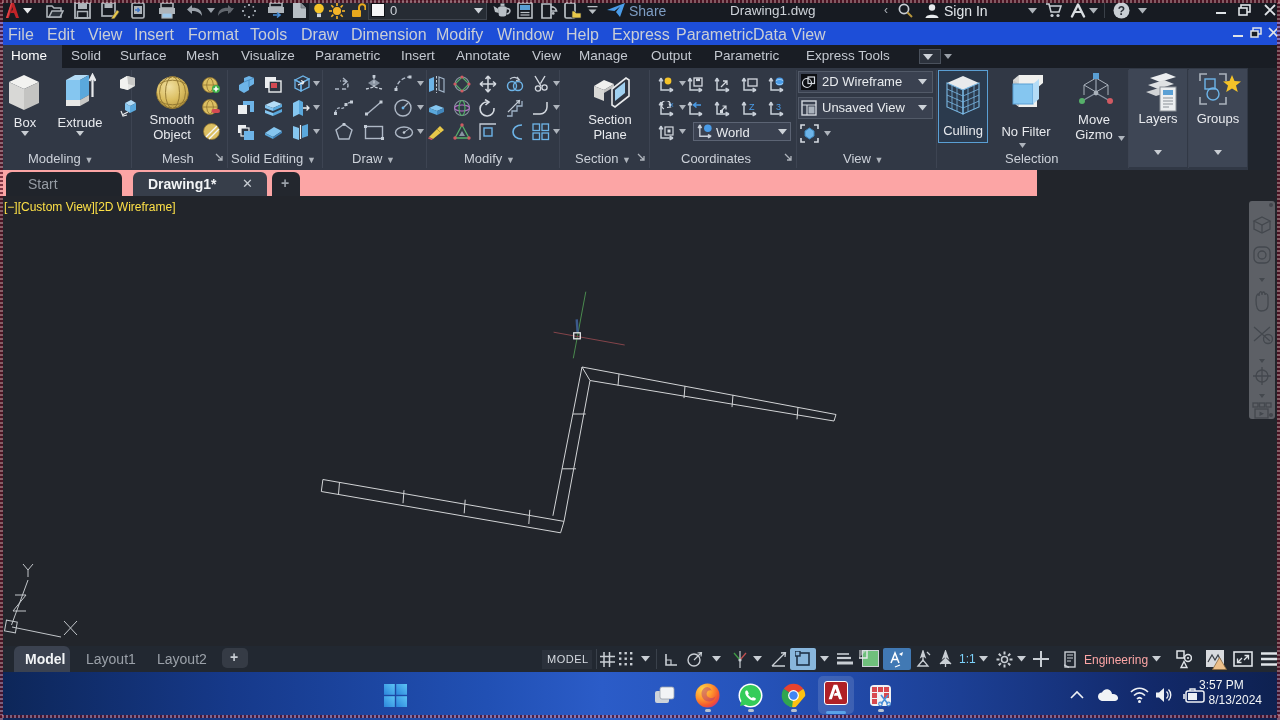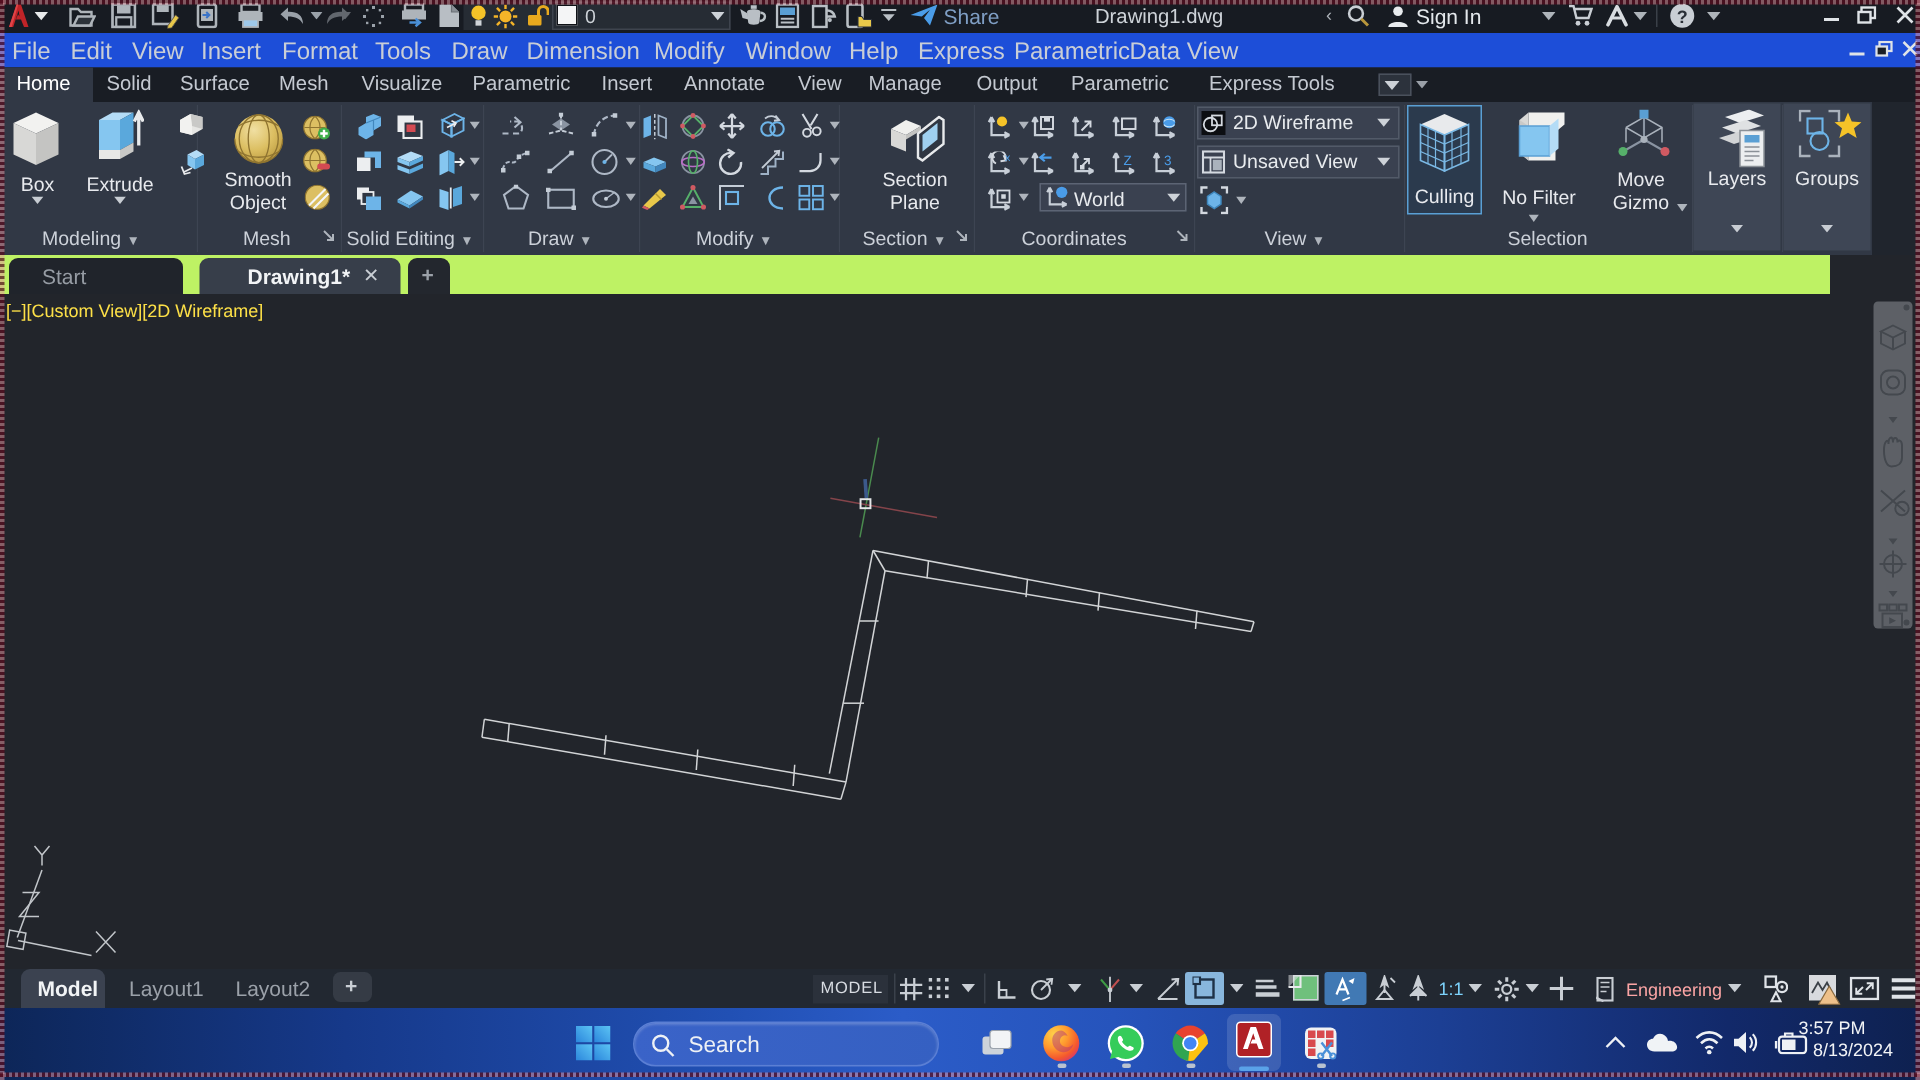--- a/index.html
+++ b/index.html
@@ -14,21 +14,21 @@
   .rtab { position:absolute; top:3px; }
   #hometab { left:0; top:0; width:62px; height:23px; background:#313845; color:#fff; }
   
   #ribbon { left:0; top:68px; width:1280px; height:102px; background:#313845; }
   #ribbonright { position:absolute; left:1248px; top:0; width:32px; height:102px; background:#20252d; }
   .psep { position:absolute; top:2px; width:1px; height:98px; background:#232933; border-right:1px solid #3d4452; }
   .plabel { position:absolute; top:83px; font-size:13px; color:#ccd1d9; white-space:nowrap; }
   .plabel .dd { color:#aeb4bc; font-size:9px; }
   .btnlabel { position:absolute; font-size:13px; color:#e8eaee; text-align:center; white-space:nowrap; }
   
-  #filetabs { left:0; top:170px; width:1220px; height:26px; background:#bef264; }
+  #filetabs { left:0; top:170px; width:1037px; height:26px; background:#fca5a5; }
   .ftab { position:absolute; top:2px; height:24px; border-radius:6px 6px 0 0; font-size:14px; }
   
   #viewport { left:0; top:196px; width:1280px; height:450px; background:#22252b; }
   #vplabel { position:absolute; left:4px; top:4px; color:#fde047; font-size:12px; }
   
   #cmdbar { position:absolute; left:261px; top:422px; width:762px; height:25px;margin-top:40px; }
   #cmdinput { position:absolute; left:50px; top:1px; width:712px; height:22px; background:#c6c9cc; border:1px solid #565b63; color:#41464d; font-style:italic; font-size:13px; }
   
   #statusbar { left:0; top:646px; width:1280px; height:26px; background:#222831; }
   
@@ -729,21 +729,21 @@
     <div class="btnlabel" style="left:1188px;top:43px;width:60px;">Groups</div>
     <svg class="abs" style="left:1214px;top:82px" width="8" height="5">
       <path d="M0 0 L8 0 L4 5 Z" fill="#c8cdd3"></path>
     </svg>
   </div>
   <div id="filetabs" class="abs">
     <div class="ftab" style="left:6px;width:116px;background:#20242b;color:#969ca4;">
       <span style="position:absolute;left:22px;top:4px;">Start</span>
     </div>
     <div class="ftab" style="left:133px;width:134px;background:#373e4a;color:#f2f4f6;font-weight:bold;">
-      <span style="position:absolute;left:32px;top:4px;">Drawing1*</span>
+      <span style="position:absolute;left:15px;top:4px;">Drawing1*</span>
       <span style="position:absolute;left:109px;top:4px;font-weight:normal;color:#c9ced4;font-size:13px;">✕</span>
     </div>
     <div class="ftab" style="left:272px;width:28px;background:#23272e;color:#9ba1a9;">
       <span style="position:absolute;left:9px;top:3px;font-weight:bold;">+</span>
     </div>
   </div>
   <div id="viewport" class="abs">
     <div id="vplabel">[−][Custom View][2D Wireframe]</div>
 
     <svg class="abs" style="left:0;top:0" width="1280" height="450" viewBox="0 0 1280 450">
@@ -1006,27 +1006,20 @@
         <linearGradient id="wlg" x1="0" y1="1" x2="1" y2="0">
           <stop offset="0%" stop-color="#2b86dc"></stop>
           <stop offset="100%" stop-color="#5cc4f4"></stop>
         </linearGradient>
       </defs>
       <rect x="0" y="0" width="10.8" height="10.8" fill="url(#wlg)"></rect>
       <rect x="12.2" y="0" width="10.8" height="10.8" fill="url(#wlg)"></rect>
       <rect x="0" y="12.2" width="10.8" height="10.8" fill="url(#wlg)"></rect>
       <rect x="12.2" y="12.2" width="10.8" height="10.8" fill="url(#wlg)"></rect>
     </svg>
-    <div class="abs" style="left:422px;top:9px;width:204px;height:30px;border-radius:15px;background:linear-gradient(90deg,#3a63c8,#3560c2);border:1px solid #5b7fd4;box-shadow:inset 0 1px 2px rgba(255,255,255,0.25);">
-      <svg class="abs" style="left:11px;top:7px" width="16" height="16" viewBox="0 0 16 16">
-        <circle cx="6.5" cy="6.5" r="5" fill="none" stroke="#eef1f5" stroke-width="1.6"></circle>
-        <path d="M10.5 10.5 L15 15" stroke="#eef1f5" stroke-width="1.6"></path>
-      </svg>
-      <div class="abs" style="left:36px;top:6px;font-size:15px;color:#eef1f5;">Search</div>
-    </div>
 
     <svg class="abs" style="left:653px;top:13px" width="24" height="22" viewBox="0 0 24 22">
       <rect x="2" y="6" width="14" height="12" rx="2" fill="#cdd3da"></rect>
       <rect x="7" y="2" width="14" height="12" rx="2" fill="#f2f4f6" stroke="#9aa2ac" stroke-width="0.8"></rect>
     </svg>
 
     <svg class="abs" style="left:695px;top:11px" width="25" height="25">
       <defs>
         <radialGradient id="ffx" cx="30%" cy="25%" r="85%">
           <stop offset="0%" stop-color="#ffd24a"></stop>

